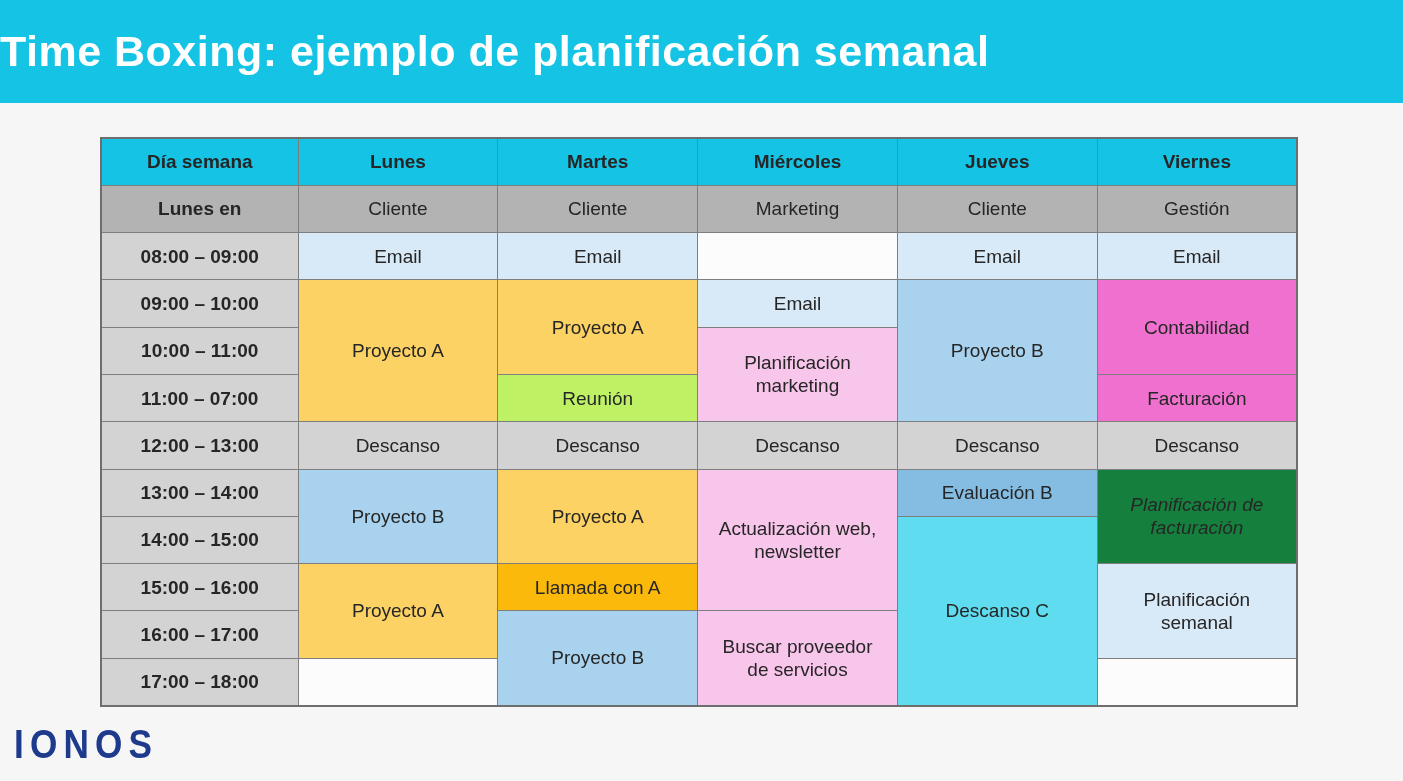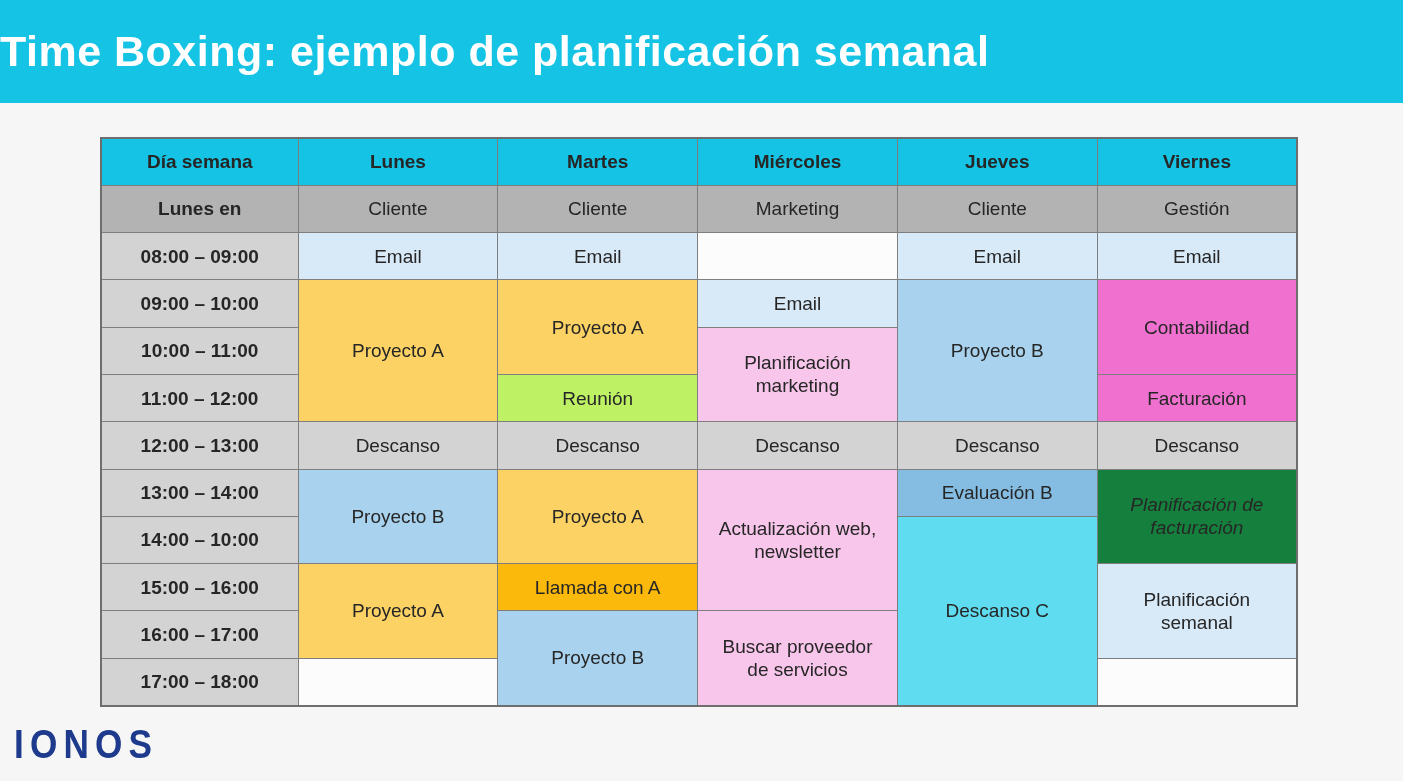--- a/index.html
+++ b/index.html
@@ -124,42 +124,42 @@
           <td class="schedule-cell" rowspan="2" style="background: rgb(251, 210, 99);">Proyecto A</td>
           <td class="schedule-cell" style="background: rgb(216, 233, 247);">Email</td>
           <td class="schedule-cell" rowspan="3" style="background: rgb(168, 210, 237);">Proyecto B</td>
           <td class="schedule-cell" rowspan="2" style="background: rgb(240, 112, 208);">Contabilidad</td>
         </tr>
         <tr>
           <th class="time-label">10:00 – 11:00</th>
           <td class="schedule-cell" rowspan="2" style="background: rgb(248, 197, 235);">Planificación marketing</td>
         </tr>
         <tr>
-          <th class="time-label">11:00 – 12:00</th>
+          <th class="time-label">11:00 – 07:00</th>
           <td class="schedule-cell" style="background: #bef264; text-align: center;">Reunión</td>
           <td class="schedule-cell" style="background: rgb(240, 112, 208);">Facturación</td>
         </tr>
         <tr>
           <th class="time-label">12:00 – 13:00</th>
           <td class="schedule-cell" style="background: rgb(211, 211, 211);">Descanso</td>
           <td class="schedule-cell" style="background: rgb(211, 211, 211);">Descanso</td>
           <td class="schedule-cell" style="background: rgb(211, 211, 211);">Descanso</td>
           <td class="schedule-cell" style="background: rgb(211, 211, 211);">Descanso</td>
           <td class="schedule-cell" style="background: rgb(211, 211, 211);">Descanso</td>
         </tr>
         <tr>
           <th class="time-label">13:00 – 14:00</th>
           <td class="schedule-cell" rowspan="2" style="background: rgb(168, 210, 237);">Proyecto B</td>
           <td class="schedule-cell" rowspan="2" style="background: rgb(251, 210, 99);">Proyecto A</td>
           <td class="schedule-cell" rowspan="3" style="background: rgb(248, 197, 235);">Actualización web, newsletter</td>
           <td class="schedule-cell" style="background: rgb(133, 188, 226);">Evaluación B</td>
           <td class="schedule-cell" rowspan="2" style="background: #15803d; font-style: italic;">Planificación de facturación</td>
         </tr>
         <tr>
-          <th class="time-label">14:00 – 10:00</th>
+          <th class="time-label">14:00 – 15:00</th>
           <td class="schedule-cell" rowspan="4" style="background: rgb(95, 220, 239);">Descanso C</td>
         </tr>
         <tr>
           <th class="time-label">15:00 – 16:00</th>
           <td class="schedule-cell" rowspan="2" style="background: rgb(251, 210, 99);">Proyecto A</td>
           <td class="schedule-cell" style="background: rgb(251, 185, 11);">Llamada con A</td>
           <td class="schedule-cell" rowspan="2" style="background: rgb(216, 233, 247);">Planificación semanal</td>
         </tr>
         <tr>
           <th class="time-label">16:00 – 17:00</th>

